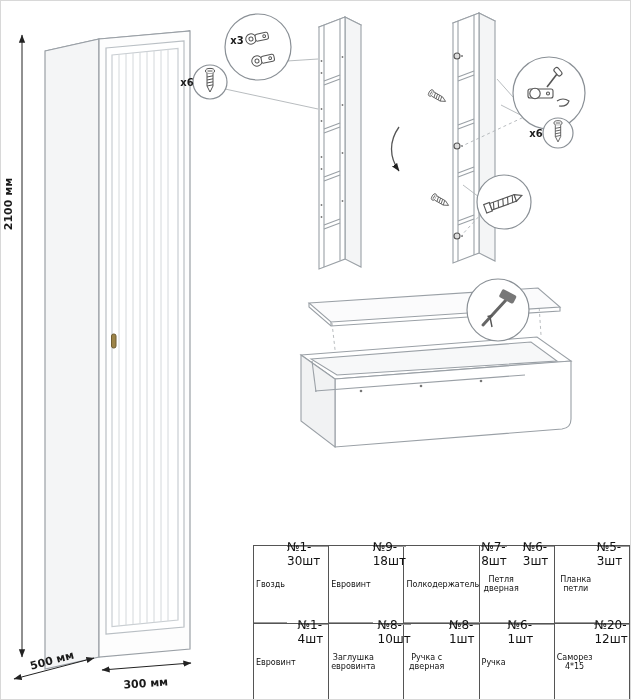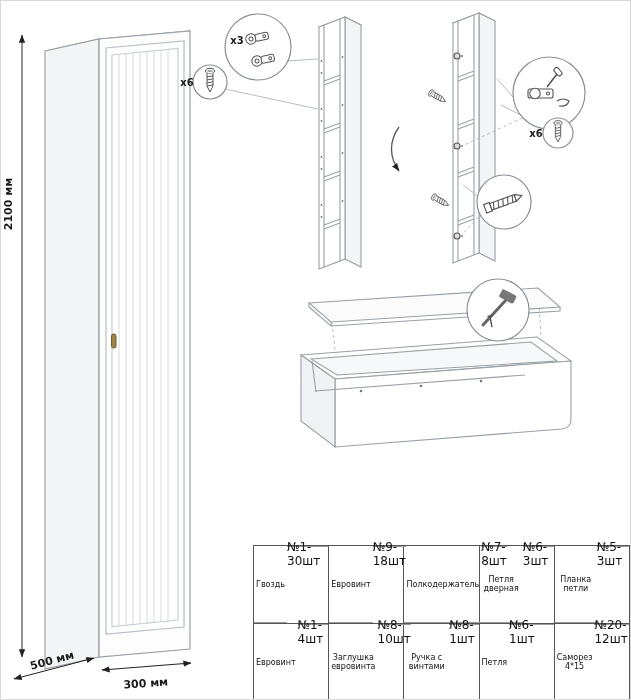--- a/index.html
+++ b/index.html
@@ -338,36 +338,36 @@
                     <path d="M23,12 Q23,6 32,6 Q41,6 41,12 L41,14 L23,14 Z"></path>
                     <rect x="27.5" y="14" width="9" height="10"></rect>
                   </g>
                 </svg>
       </div>
       <div class="pqty">№8-10шт</div>
     </div>
           </td>
     <td>
             <div class="cell">
-      <div class="pname">Ручка с винтами</div>
+      <div class="pname">Ручка с дверная</div>
       <div class="picon">
         <svg width="62" height="30" viewBox="0 0 64 32">
                   <g stroke="#333" fill="none" stroke-width="1.6">
                     <path d="M15,23 L15,17 Q15,11 21,11 L43,11 Q49,11 49,17 L49,23"></path>
                     <line x1="11.5" y1="23" x2="18.5" y2="23"></line>
                     <line x1="45.5" y1="23" x2="52.5" y2="23"></line>
                   </g>
                 </svg>
       </div>
       <div class="pqty">№8-1шт</div>
     </div>
           </td>
     <td>
             <div class="cell">
-      <div class="pname">Петля</div>
+      <div class="pname">Ручка</div>
       <div class="picon">
         <svg width="62" height="30" viewBox="0 0 64 32">
                   <g stroke="#333" fill="none" stroke-width="1.8">
                     <path d="M10,11 L30,11 L30,20 L46,20 Q52,20 52,14"></path>
                   </g>
                 </svg>
       </div>
       <div class="pqty">№6-1шт</div>
     </div>
           </td>

